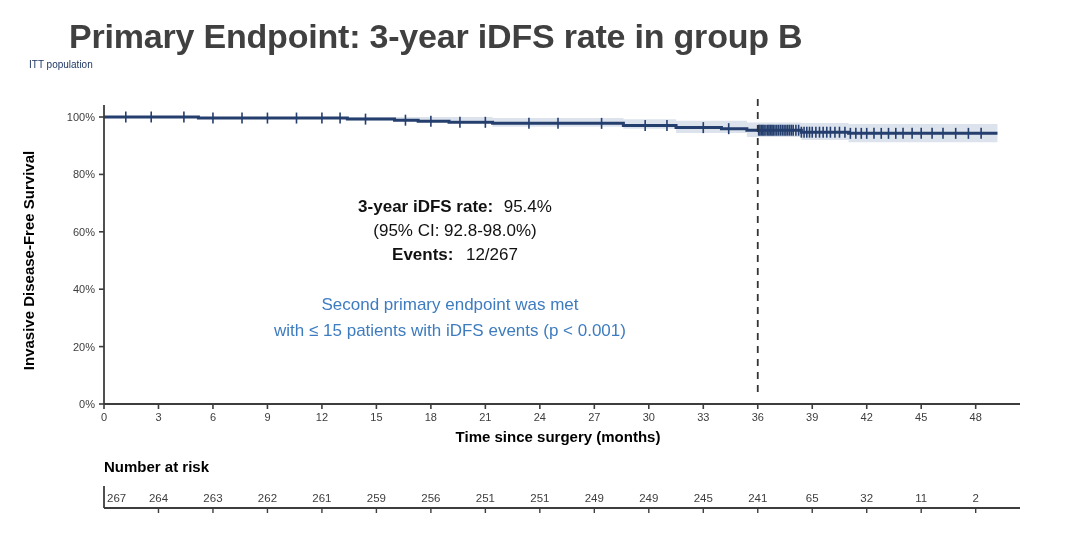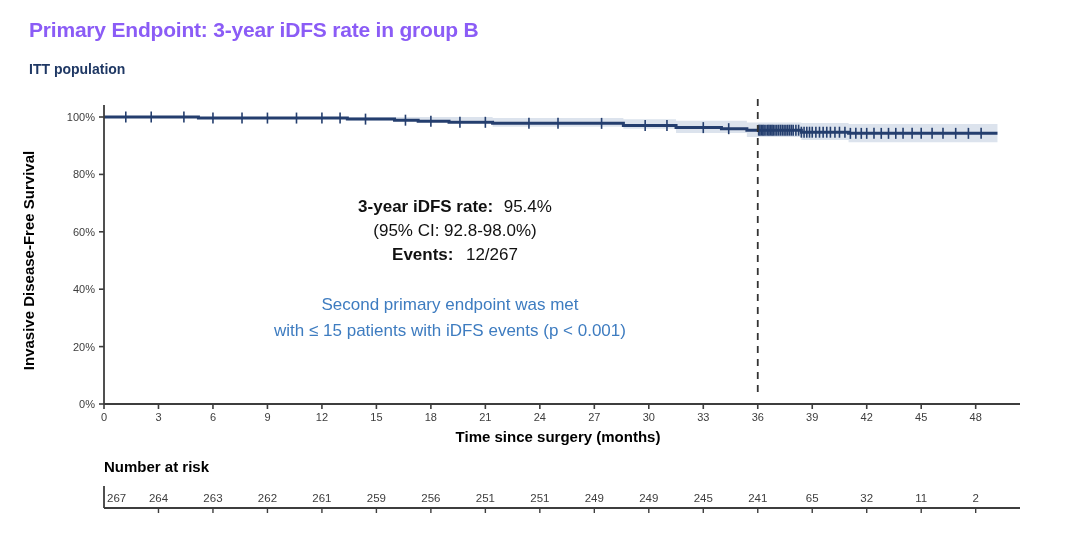--- a/index.html
+++ b/index.html
@@ -17,32 +17,33 @@
   }
 
   
   #header {
     position: absolute;
     left: 29px;
     top: 18px;
     width: 1020px;
   }
   #slide-title {
-    font-size: 21px;
+    font-size: 34px;
     font-weight: bold;
-    color: #8b5cf6;
+    color: #404040;
     letter-spacing: -0.2px;
     line-height: 1.1;
     white-space: nowrap;
+    margin-left: 40px;
   }
   #slide-subtitle {
-    font-size: 14px;
-    font-weight: bold;
+    font-size: 10px;
+    font-weight: normal;
     color: #1F3864;
-    margin-top: 21px;
+    margin-top: 4px;
     line-height: 1.1;
   }
 
   
   #figure {
     position: absolute;
     left: 0;
     top: 88px;
     width: 1080px;
     height: 459px;

